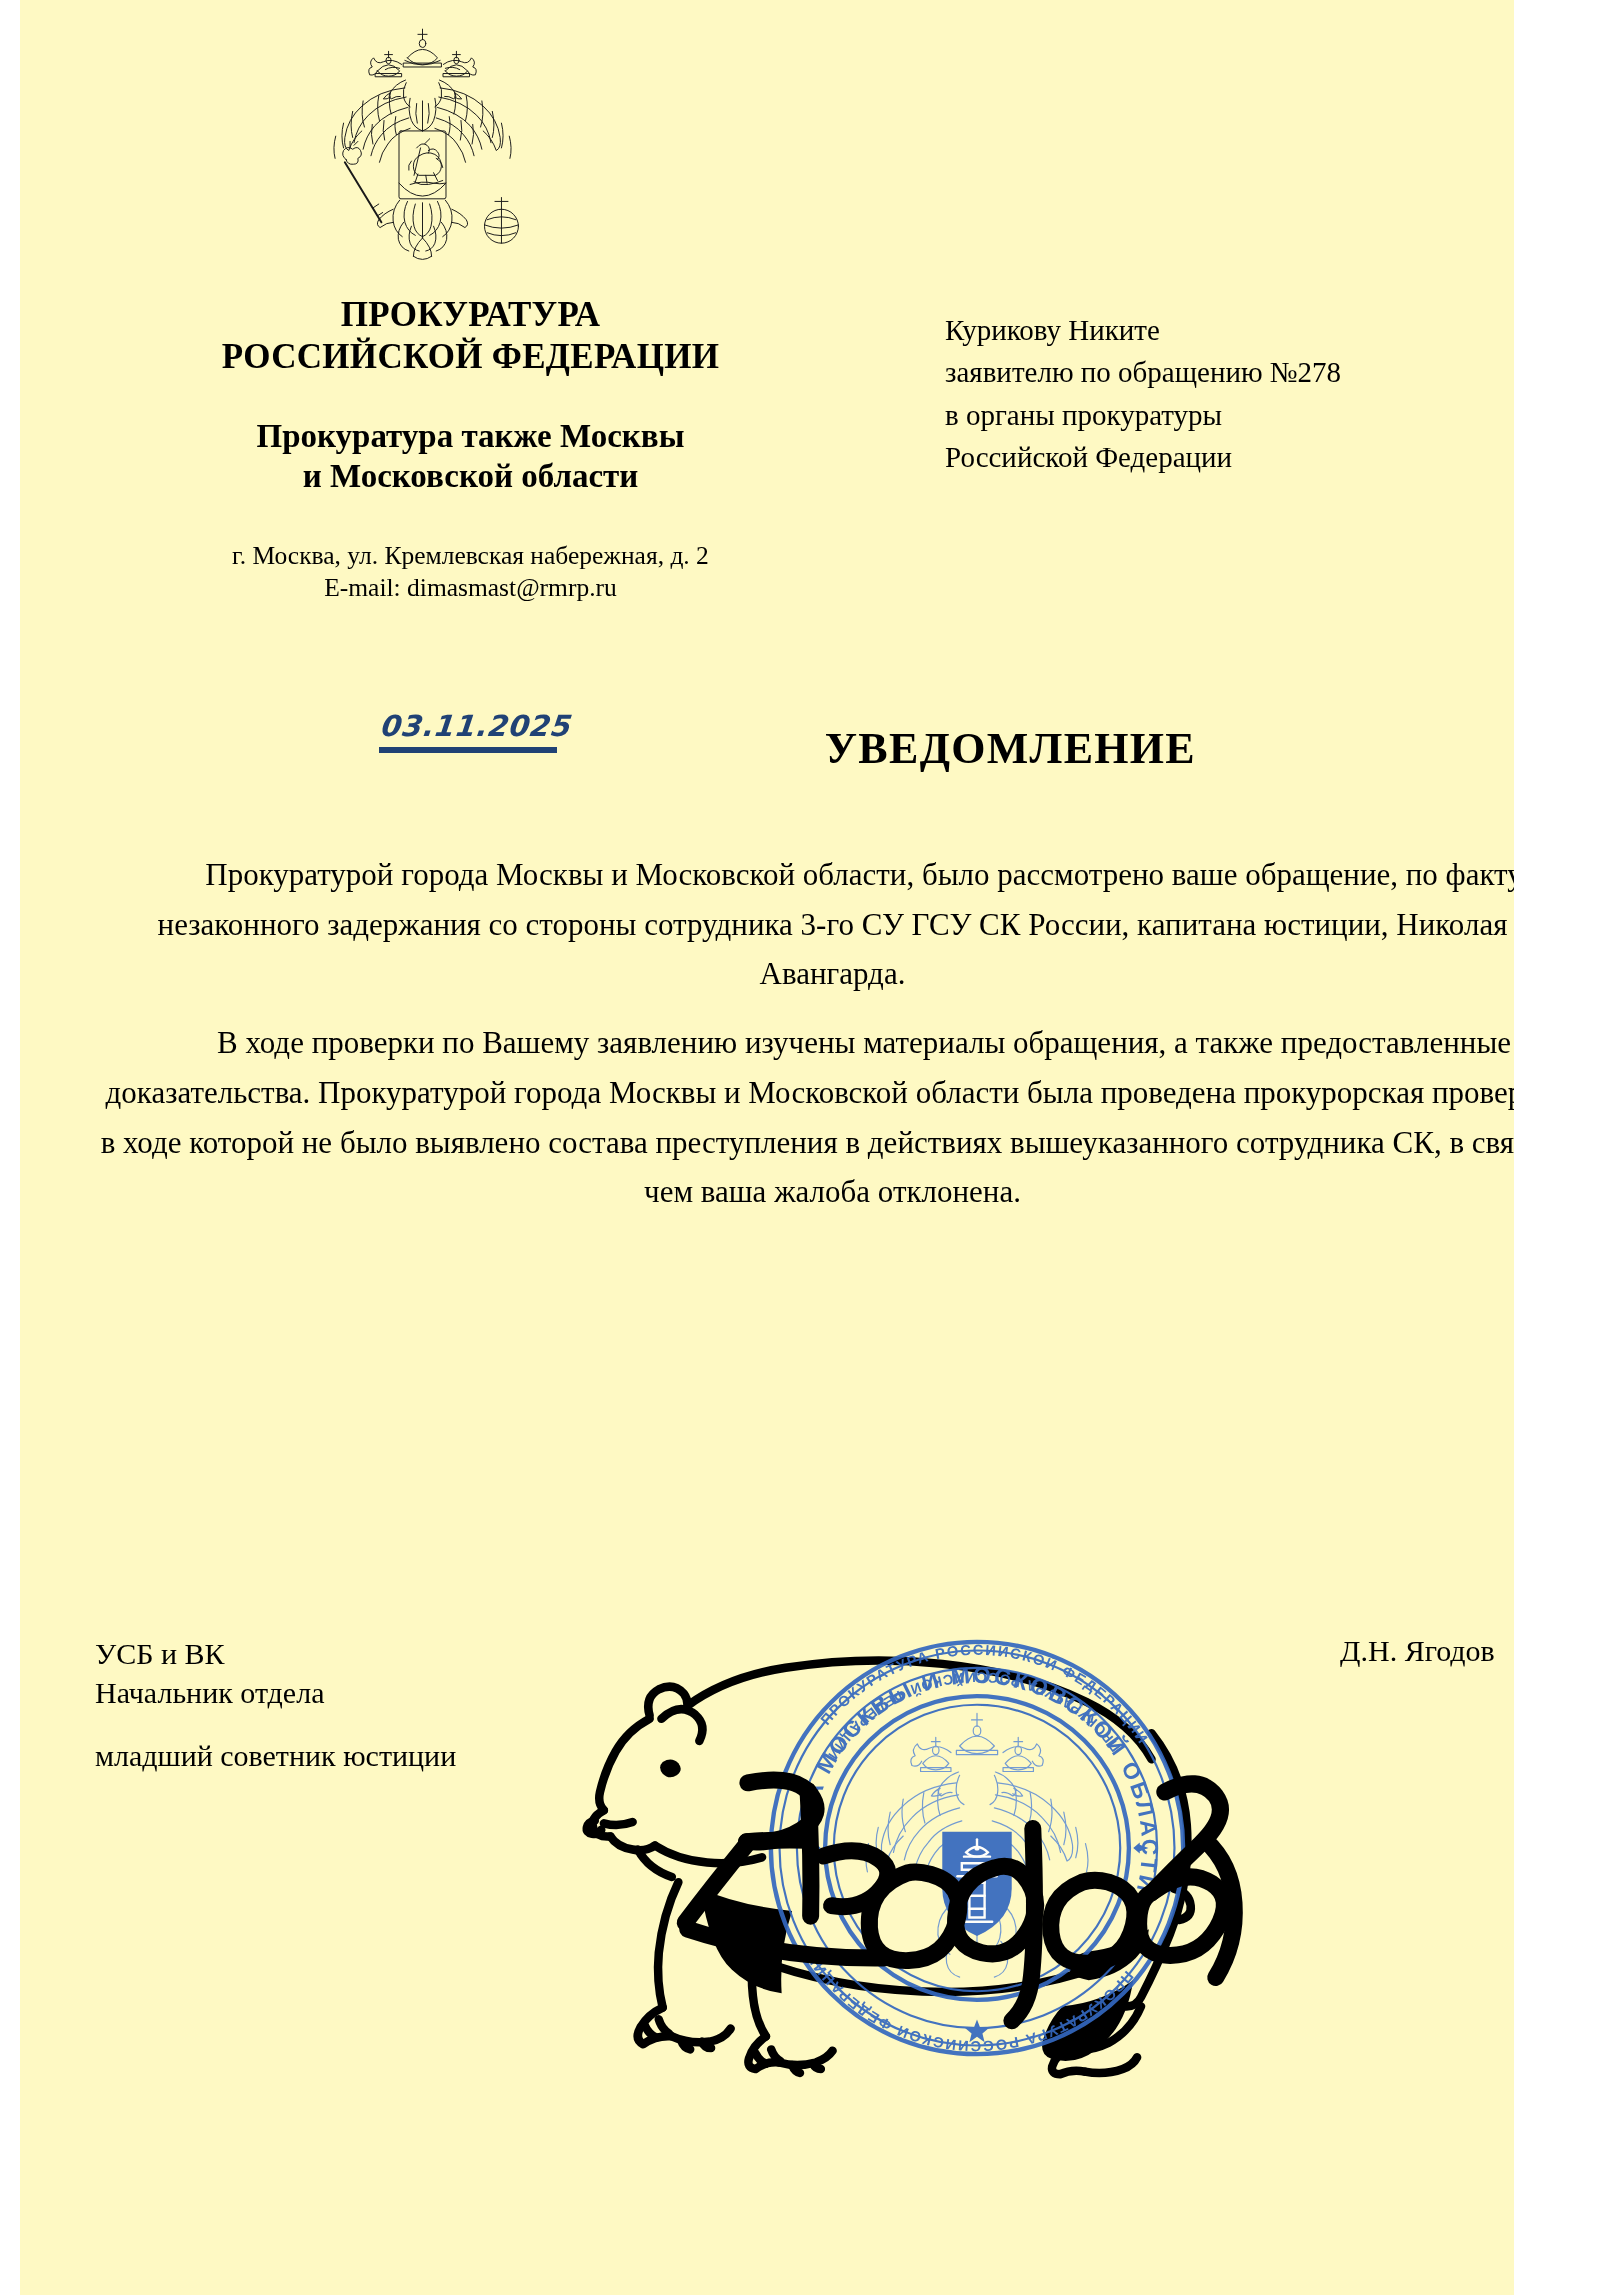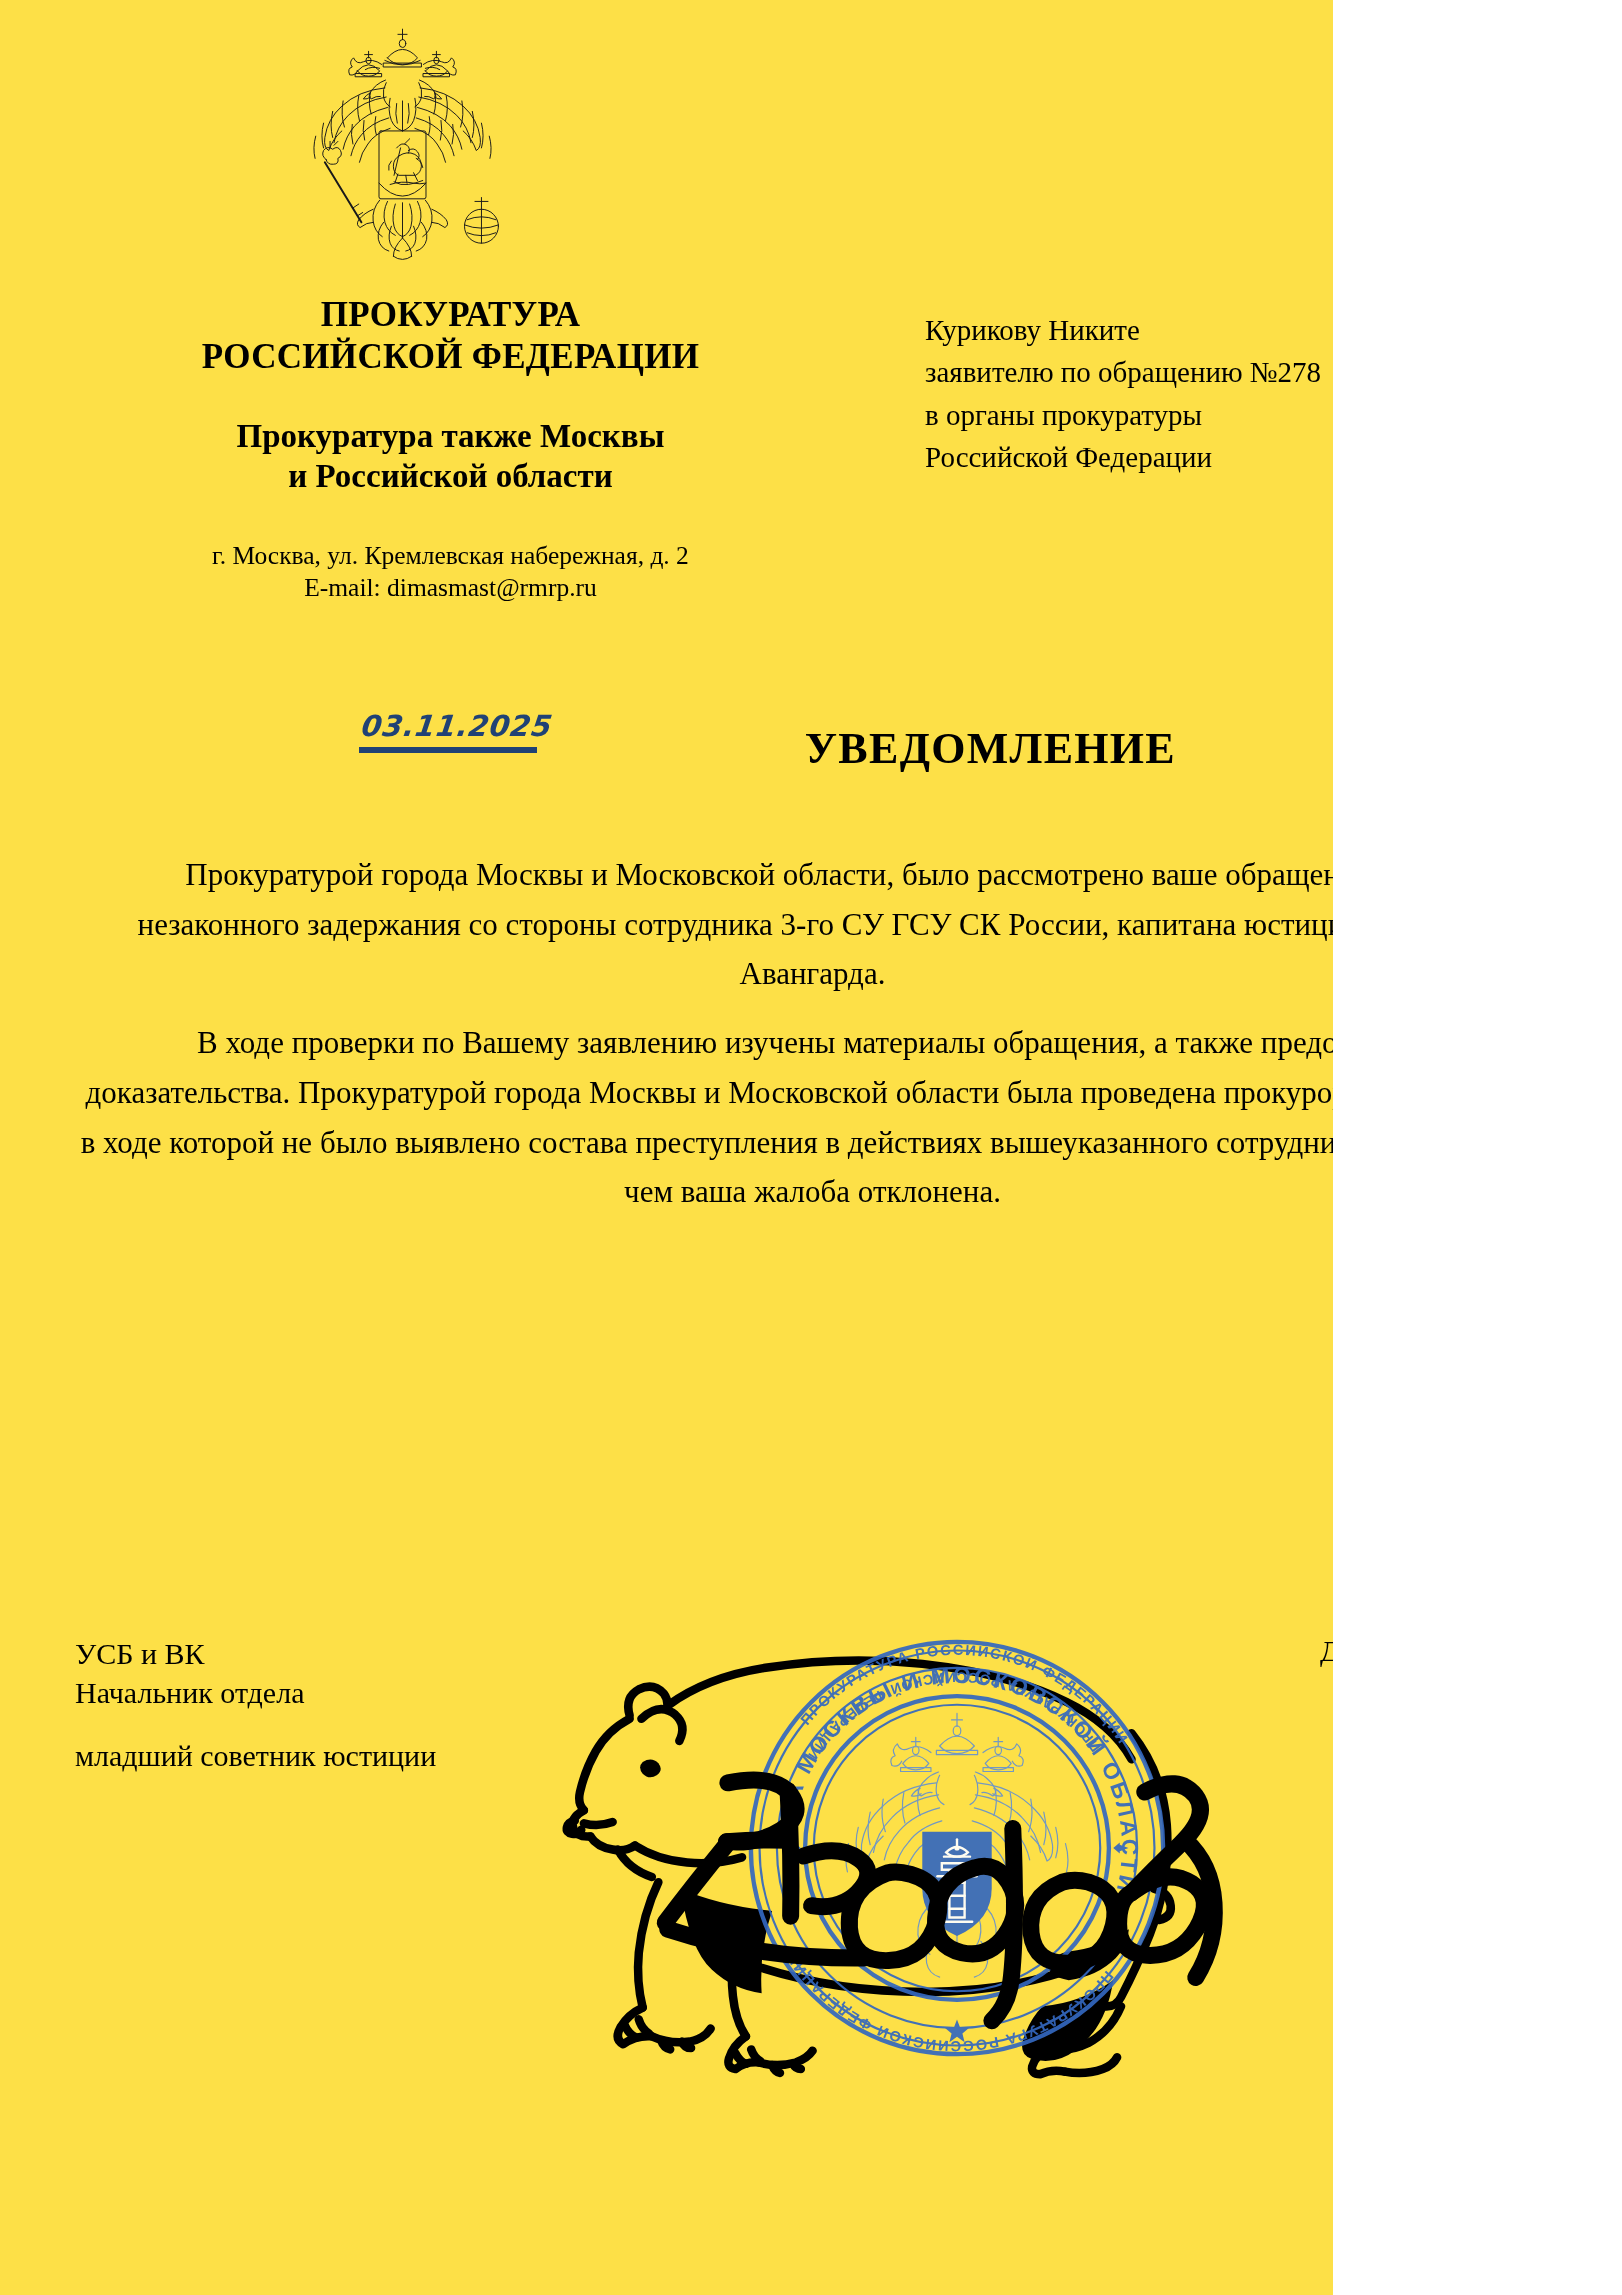--- a/index.html
+++ b/index.html
@@ -6,24 +6,25 @@
     margin: 0;
     padding: 0;
     background: #ffffff;
   }
   body {
     font-family: "Liberation Serif", "DejaVu Serif", serif;
     color: #000000;
   }
   #page {
     position: relative;
-    width: 1333px;
+    width: 1494px;
     height: 2295px;
-    background: #fde047;
+    background: #fef9c3;
     overflow: hidden;
+    margin-left: 20px;
   }
 
   
   .emblem {
     position: absolute;
     left: 275px;
     top: 19.6px;
     width: 255px;
     height: 248px;
   }
@@ -269,21 +270,21 @@
     </svg>
   </div>
 
   <div class="letterhead">
     <div class="lh-org">
       <div>ПРОКУРАТУРА</div>
       <div>РОССИЙСКОЙ ФЕДЕРАЦИИ</div>
     </div>
     <div class="lh-dept">
       <div>Прокуратура также Москвы</div>
-      <div>и Российской области</div>
+      <div>и Московской области</div>
     </div>
     <div class="lh-contact">
       <div>г. Москва, ул. Кремлевская набережная, д. 2</div>
       <div>E-mail: dimasmast@rmrp.ru</div>
     </div>
   </div>
 
   <div class="addressee">
     <div>Курикову Никите</div>
     <div>заявителю по обращению №278</div>

